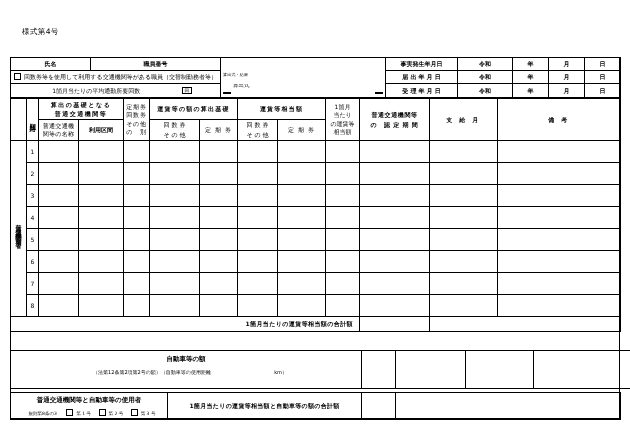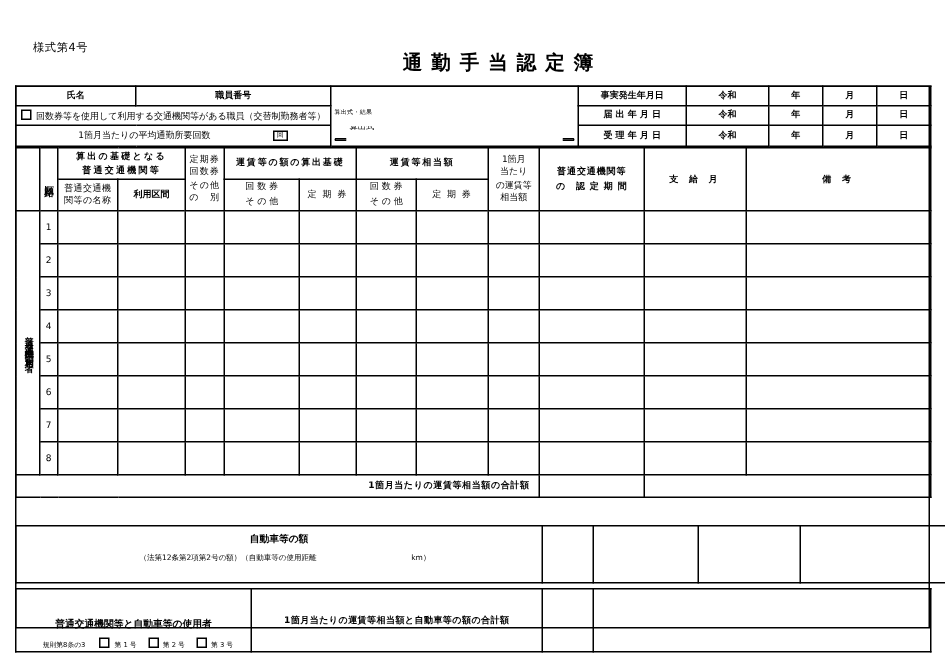--- a/index.html
+++ b/index.html
@@ -95,21 +95,20 @@
   .tiny-note{
     position:absolute;left:2px;top:1px;font-size:4px;letter-spacing:0.2px;
   }
 </style>
 </head>
 <body>
 
 <div class="page">
 
   <div class="form-no">様式第4号</div>
-  <div class="doc-title">通勤手当認定簿</div>
 
   <table class="grid" style="left:10px;top:57px;width:610px;">
     <colgroup>
       <col style="width:80px">
         <col style="width:130px">
       <col style="width:165px">
       <col style="width:72px">
         <col style="width:55px">
       <col style="width:36px">
         <col style="width:36px">
@@ -384,21 +383,21 @@
 
   <table class="grid" style="left:10px;top:392px;width:610px;">
     <colgroup>
       <col style="width:157px">
         <col style="width:194px">
         <col style="width:34px">
         <col style="width:225px">
     </colgroup>
     <tbody>
         <tr style="height:27px">
-      <td class="lft" style="vertical-align:top;padding-top:19px;">
+      <td class="lft" style="vertical-align:top;padding-top:3px;">
         <div class="f65 bold" style="margin-bottom:5px;">普通交通機関等と自動車等の使用者</div>
         <div class="f45" style="padding-left:6px;">
           <span>規則第8条の3</span>
           <span style="margin-left:8px;"><span class="chk"></span><span>第 1 号</span></span>
           <span style="margin-left:6px;"><span class="chk"></span><span>第 2 号</span></span>
           <span style="margin-left:6px;"><span class="chk"></span><span>第 3 号</span></span>
         </div>
       </td>
       <td class="f65 bold" style="letter-spacing:0.3px;">1箇月当たりの運賃等相当額と自動車等の額の合計額</td>
       <td></td>

